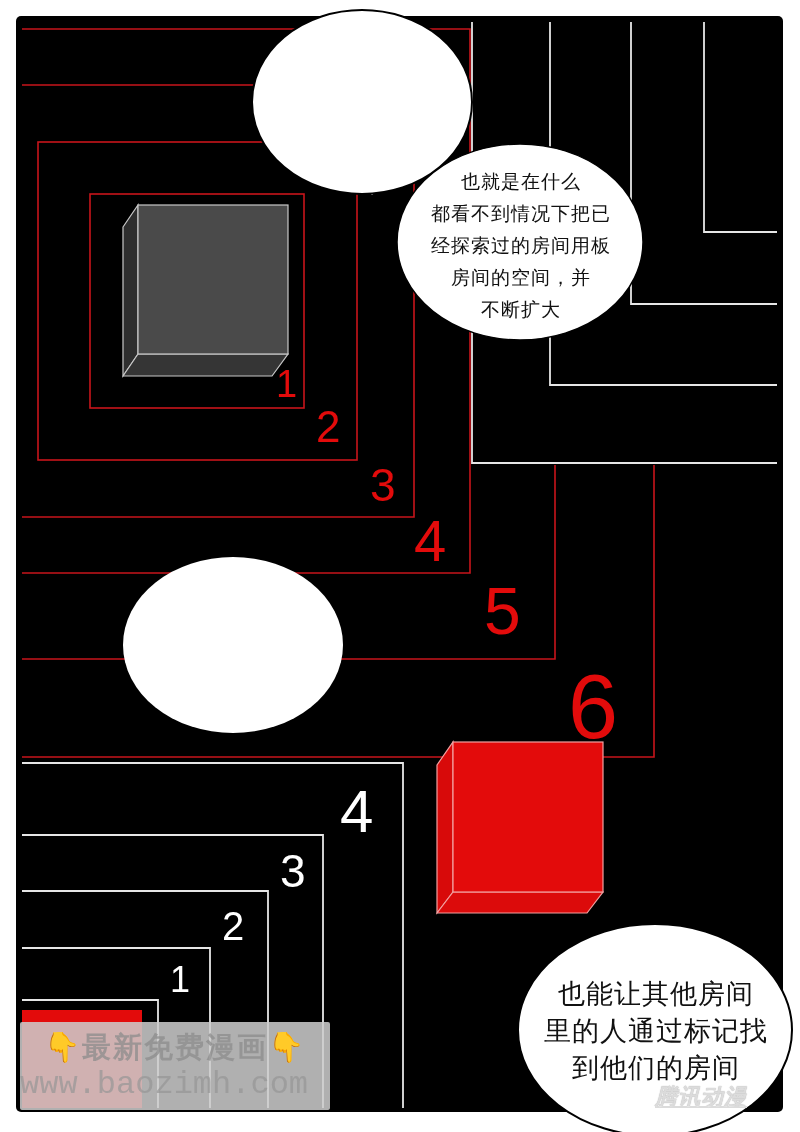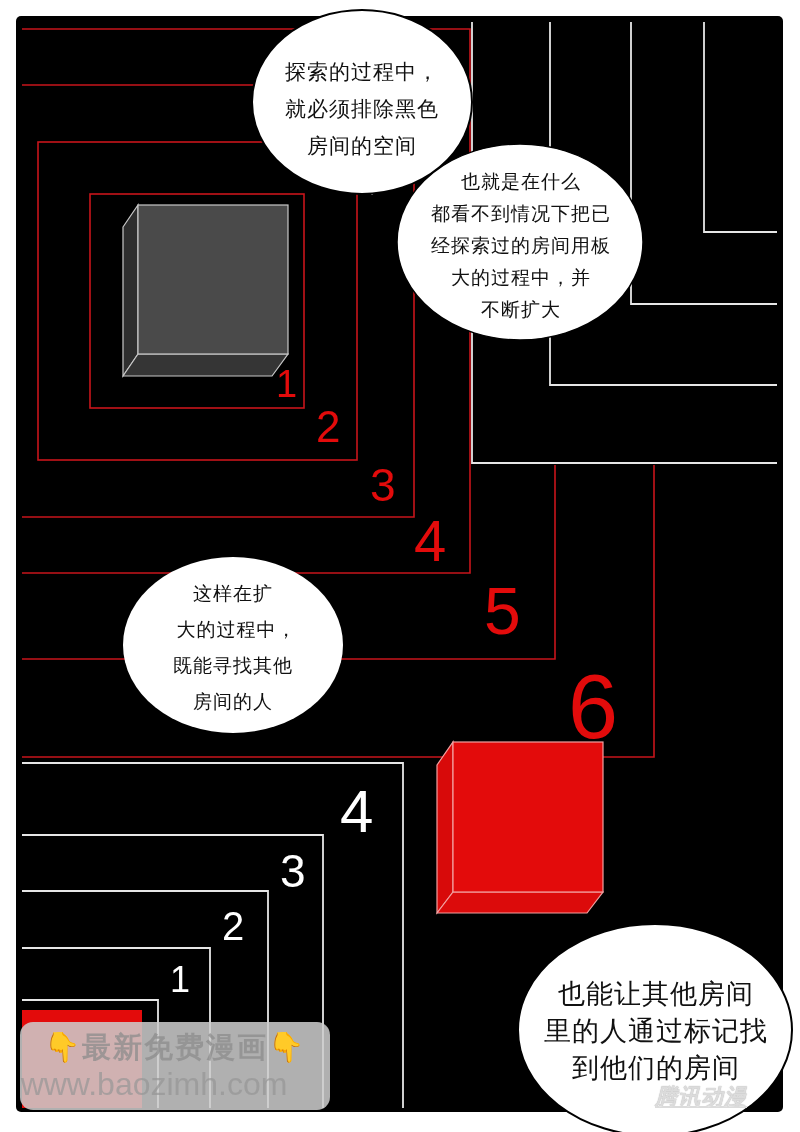--- a/index.html
+++ b/index.html
@@ -8,25 +8,25 @@
     #stage { position: absolute; left: 0; top: 0; width: 800px; height: 1132px; }
     .panel-bg { position: absolute; left: 16px; top: 16px; width: 767px; height: 1096px;
                 background: #000; border-radius: 5px; }
     svg.art { position: absolute; left: 0; top: 0; }
     .bubble-text { position: absolute; text-align: center; color: #111;
                    font-size: 22px; line-height: 34px; white-space: pre; letter-spacing: 1px; }
     .num { position: absolute; font-family: "Liberation Sans", sans-serif; line-height: 1; }
     .num.red { color: #e30b0b; }
     .num.white { color: #ffffff; }
     .overlay { position: absolute; left: 20px; top: 1022px; width: 310px; height: 88px;
-               background: rgba(205,205,205,0.86); border-radius: 13px; }
+               background: rgba(205,205,205,0.86); border-radius: 2px; }
     .overlay .line1 { position: absolute; left: 0; top: 6px; width: 310px; text-align: center;
                       font-size: 29px; color: rgba(140,140,140,0.75); font-weight: bold; letter-spacing: 2px; }
     .overlay .line2 { position: absolute; left: 0; top: 44px; width: 268px; text-align: center;
-                      font-size: 32px; color: rgba(150,150,150,0.7); font-family: Liberation Sans, sans-serif; }
+                      font-size: 32px; color: rgba(150,150,150,0.7); font-family: Liberation Mono, monospace; }
     .hand { color: #f0a81a; }
     .logo { position: absolute; left: 655px; top: 1082px; width: 120px; height: 28px;
             font-size: 22px; font-weight: bold; font-style: italic; color: rgba(230,230,230,0.85);
             letter-spacing: 1px; text-shadow: 0 0 1px #999; text-decoration: underline; }
   </style>
 </head>
 <body>
 
 <div id="stage">
   <div class="panel-bg"></div>
@@ -86,32 +86,25 @@
   <div class="num red" style="left:370px; top:462px; font-size:46px;">3</div>
   <div class="num red" style="left:414px; top:512px; font-size:58px;">4</div>
   <div class="num red" style="left:484px; top:578px; font-size:66px;">5</div>
   <div class="num red" style="left:568px; top:662px; font-size:90px;">6</div>
 
   <div class="num white" style="left:170px; top:962px; font-size:36px;">1</div>
   <div class="num white" style="left:222px; top:906px; font-size:40px;">2</div>
   <div class="num white" style="left:280px; top:848px; font-size:46px;">3</div>
   <div class="num white" style="left:340px; top:782px; font-size:60px;">4</div>
 
-  <div class="bubble-text" style="left:262px; top:54px; width:200px; font-size:21px; line-height:37px;">探索的过程中，
-就必须排除黑色
-房间的空间</div>
   <div class="bubble-text" style="left:410px; top:165px; width:222px; font-size:19px; line-height:32px;">也就是在什么
 都看不到情况下把已
 经探索过的房间用板
-大的过程中，并
+房间的空间，并
 不断扩大</div>
-  <div class="bubble-text" style="left:135px; top:575px; width:196px; font-size:19px; line-height:36px;">这样在扩
- 大的过程中，
-既能寻找其他
-房间的人</div>
   <div class="bubble-text" style="left:525px; top:975px; width:262px; font-size:27px; line-height:37px;">也能让其他房间
 里的人通过标记找
 到他们的房间</div>
 
   <div class="overlay">
     <div class="line1">
       <span class="hand">👇</span><span>最新免费漫画</span><span class="hand">👇</span>
     </div>
     <div class="line2">www.baozimh.com</div>
   </div>

